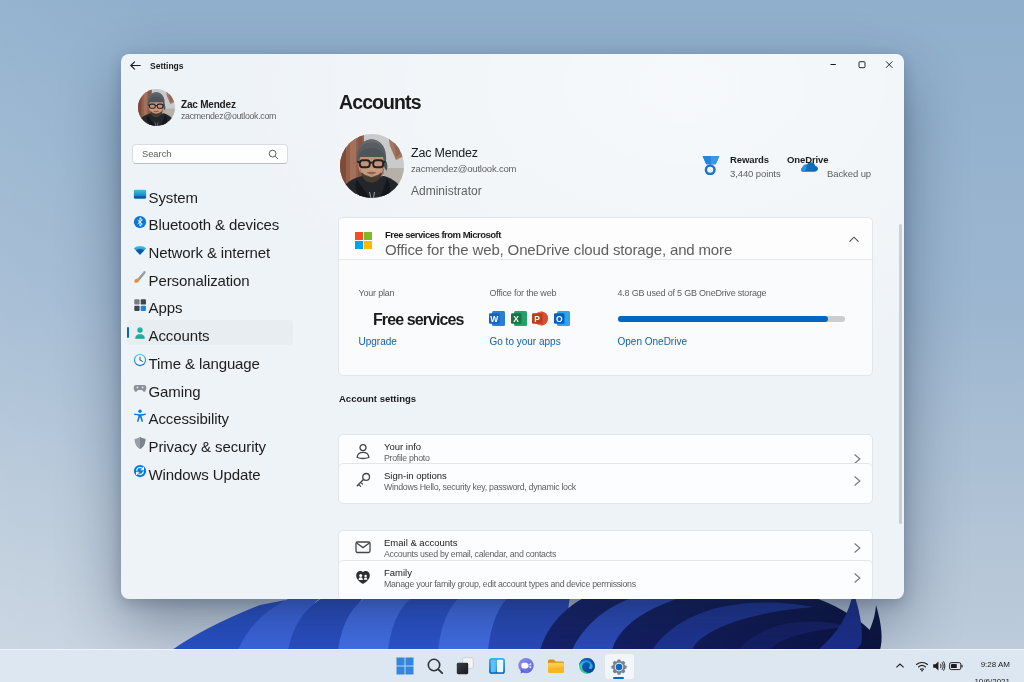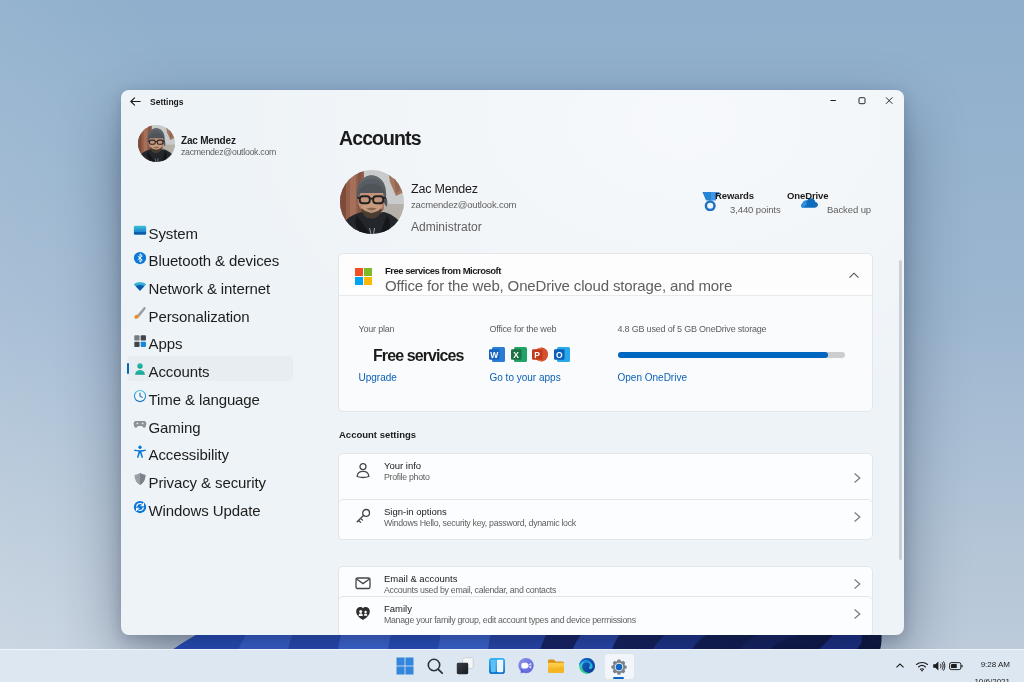--- a/index.html
+++ b/index.html
@@ -10,21 +10,20 @@
   background:linear-gradient(180deg, #8fafcc 0%, #9cb6d0 45%, #b2c4d6 78%, #c0cddc 100%);
   position:relative;
   -webkit-font-smoothing:antialiased;
 }
 .abs { position:absolute; }
 
 #win {
   position:absolute; left:121px; top:54px; width:783px; height:545px;
   background:#eef3f7; border-radius:8px; overflow:hidden;
   box-shadow:0 25px 60px rgba(20,35,60,.40), 0 4px 14px rgba(20,35,60,.20);
-  margin-top:36px;
 }
 #content-bg {
   position:absolute; left:0; top:0; right:0; bottom:0;
   background:radial-gradient(75% 70% at 72% 6%, rgba(255,255,255,.50) 0%, rgba(255,255,255,.16) 55%, rgba(255,255,255,0) 78%);
 }
 .t1 { color:#1b1b1b; }
 .t2 { color:#5f5f5f; }
 .link { color:#0b62b8; }
 
 
@@ -126,20 +125,26 @@
       </svg>
   </div>
 
   <div class="abs" style="left:16.5px; top:34.5px;">
       <svg width="37" height="37" viewBox="0 0 64 64">
         <use href="#avatar"></use>
       </svg>
     </div>
   <div id="sb-name" class="abs t1">Zac Mendez</div>
   <div id="sb-mail" class="abs t2">zacmendez@outlook.com</div>
+  <div id="searchbox" class="abs">Search
+    <svg class="abs" style="right:8px;top:4px" width="11" height="11" viewBox="0 0 11 11">
+        <circle cx="4.6" cy="4.6" r="3.4" fill="none" stroke="#5c5c5c" stroke-width="1"></circle>
+        <line x1="7.2" y1="7.2" x2="10" y2="10" stroke="#5c5c5c" stroke-width="1"></line>
+      </svg>
+  </div>
 
   <div id="menu">
       <div class="abs mi" style="top:127.6px">
         <svg class="ic" viewBox="0 0 16 16">
           <use href="#mi-sys"></use>
         </svg>
         <div class="tx">System</div>
       </div>
       <div class="abs mi" style="top:155.3px">
         <svg class="ic" viewBox="0 0 16 16">
@@ -212,21 +217,21 @@
     </div>
   <div id="bigname" class="abs t1">Zac Mendez</div>
   <div id="bigmail" class="abs t2">zacmendez@outlook.com</div>
   <div id="bigadmin" class="abs t2">Administrator</div>
 
   <div class="abs" style="left:581px; top:101.5px;">
       <svg width="18" height="19" viewBox="0 0 18 19">
         <use href="#ic-rewards"></use>
       </svg>
     </div>
-  <div class="abs badge-t t1" style="left:594px; top:100px;">Rewards</div>
+  <div class="abs badge-t t1" style="left:609px; top:100px;">Rewards</div>
   <div class="abs badge-s t2" style="left:609px; top:113.5px;">3,440 points</div>
   <div class="abs" style="left:679.5px; top:106.5px;">
       <svg width="17" height="11" viewBox="0 0 20 13">
         <use href="#ic-cloud"></use>
       </svg>
     </div>
   <div class="abs badge-t t1" style="left:666px; top:100px;">OneDrive</div>
   <div class="abs badge-s t2" style="left:706px; top:113.5px;">Backed up</div>
 
   <div id="card1" class="abs card">
@@ -275,21 +280,21 @@
     <div class="abs link" style="left:150.5px;top:117.5px;font-size:10px;">Go to your apps</div>
     <div class="abs col-l" style="left:278.5px;top:70px;">4.8 GB used of 5 GB OneDrive storage</div>
     <div class="abs" style="left:278.5px;top:97.5px;width:227px;height:6px;border-radius:3px;background:#cbcdcf;">
       <div style="width:210px;height:6px;border-radius:3px;background:#0067c0;"></div>
     </div>
     <div class="abs link" style="left:278.5px;top:117.5px;font-size:10px;">Open OneDrive</div>
   </div>
 
   <div id="acct-hd" class="abs t1">Account settings</div>
   <div id="rows">
-      <div class="abs card" style="top:363px;height:56px;">
+      <div class="abs card" style="top:380px;height:56px;">
         <svg class="abs" style="left:15px;top:7px" width="18" height="18" viewBox="0 0 18 18">
           <use href="#ri-person"></use>
         </svg>
         <div class="row-t">Your info</div>
         <div class="row-s">Profile photo</div>
         <svg class="row-c" viewBox="0 0 12 12">
           <path d="M3.6 1.5 L8.8 6 L3.6 10.5" fill="none" stroke="#7a7a7a" stroke-width="1.2"></path>
         </svg>
       </div>
       <div class="abs card" style="top:409px;height:41px;">

